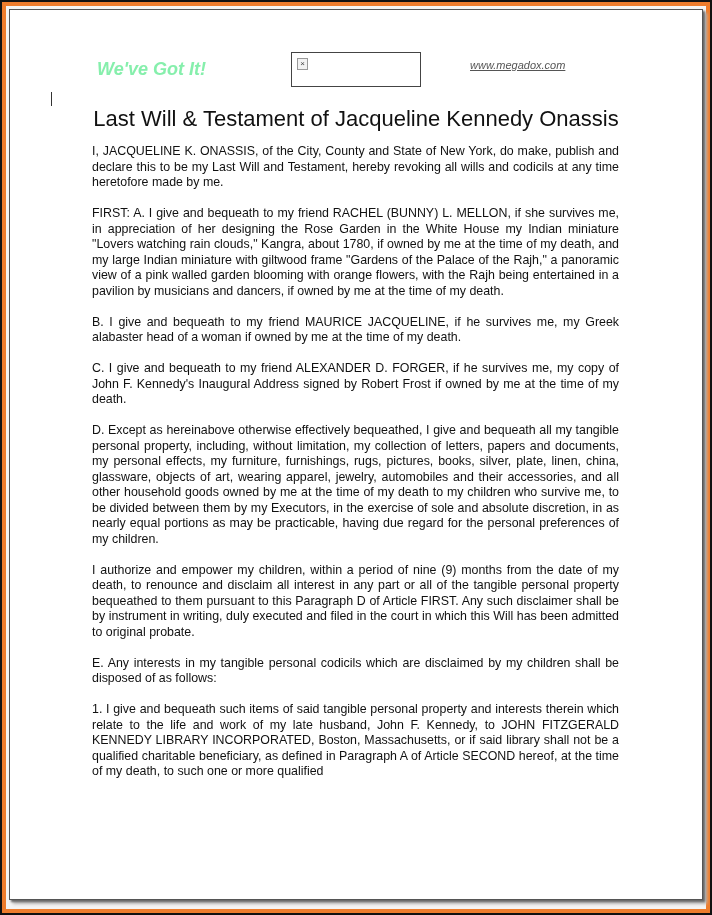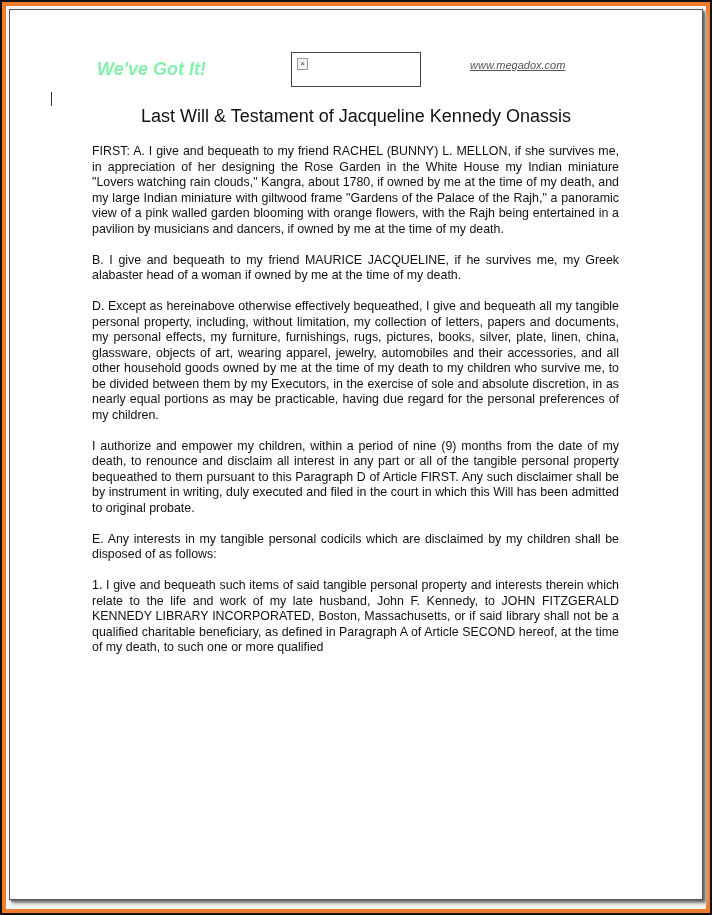--- a/index.html
+++ b/index.html
@@ -5,40 +5,42 @@
   html, body { margin:0; padding:0; }
   body { width:712px; height:915px; background:#111; position:relative; overflow:hidden; font-family:"Liberation Sans", sans-serif; }
   .orange { position:absolute; left:2px; top:2px; right:2px; bottom:2px; background:#ee7c2c; }
   .inner-gap { position:absolute; left:6px; top:6px; right:6px; bottom:6px; background:#f4f4f4; }
   .page { position:absolute; left:9px; top:9px; width:692px; height:889px; background:#fff; border:1px solid #555; box-shadow:2px 2px 2px #666, 4px 4px 3px #bbb; }
   .hdr-left { position:absolute; left:97px; top:59px; font-size:18px; font-weight:bold; font-style:italic; color:#86efac; }
   .img-box { position:absolute; left:291px; top:52px; width:128px; height:33px; border:1px solid #444; background:#fff; }
   .broken-icon { position:absolute; left:5px; top:5px; width:9px; height:10px; border:1px solid #999; background:#f2f2f2; font-size:8px; line-height:10px; text-align:center; color:#444; }
   .hdr-right { position:absolute; left:470px; top:59px; font-size:11px; font-style:italic; color:#555; text-decoration:underline; }
   .cursor { position:absolute; left:51px; top:92px; width:1px; height:14px; background:#333; }
-  .title { position:absolute; left:0; width:712px; top:106px; text-align:center; font-size:18px; color:#111; }
+  .title { position:absolute; left:0; width:712px; top:106px; text-align:center; font-size:22px; color:#111; }
   .body { position:absolute; left:92px; top:144px; width:527px; font-size:12.4px; line-height:15.5px; color:#111; }
   .body p { margin:0 0 15.5px 0; text-align:justify; }
 </style>
 </head>
 <body>
 
 <div class="orange"></div>
 <div class="inner-gap"></div>
 <div class="page"></div>
 
 <div class="hdr-left">We've Got It!</div>
 <div class="img-box">
   <div class="broken-icon">×</div>
 </div>
 <div class="hdr-right">www.megadox.com</div>
 <div class="cursor"></div>
 
 <div class="title">Last Will &amp; Testament of Jacqueline Kennedy Onassis</div>
 
 <div class="body">
+  <p>I, JACQUELINE K. ONASSIS, of the City, County and State of New York, do make, publish and declare this to be my Last Will and Testament, hereby revoking all wills and codicils at any time heretofore made by me.</p>
   <p>FIRST: A. I give and bequeath to my friend RACHEL (BUNNY) L. MELLON, if she survives me, in appreciation of her designing the Rose Garden in the White House my Indian miniature "Lovers watching rain clouds," Kangra, about 1780, if owned by me at the time of my death, and my large Indian miniature with giltwood frame "Gardens of the Palace of the Rajh," a panoramic view of a pink walled garden blooming with orange flowers, with the Rajh being entertained in a pavilion by musicians and dancers, if owned by me at the time of my death.</p>
   <p>B. I give and bequeath to my friend MAURICE JACQUELINE, if he survives me, my Greek alabaster head of a woman if owned by me at the time of my death.</p>
+  <p>C. I give and bequeath to my friend ALEXANDER D. FORGER, if he survives me, my copy of John F. Kennedy's Inaugural Address signed by Robert Frost if owned by me at the time of my death.</p>
   <p>D. Except as hereinabove otherwise effectively bequeathed, I give and bequeath all my tangible personal property, including, without limitation, my collection of letters, papers and documents, my personal effects, my furniture, furnishings, rugs, pictures, books, silver, plate, linen, china, glassware, objects of art, wearing apparel, jewelry, automobiles and their accessories, and all other household goods owned by me at the time of my death to my children who survive me, to be divided between them by my Executors, in the exercise of sole and absolute discretion, in as nearly equal portions as may be practicable, having due regard for the personal preferences of my children.</p>
   <p>I authorize and empower my children, within a period of nine (9) months from the date of my death, to renounce and disclaim all interest in any part or all of the tangible personal property bequeathed to them pursuant to this Paragraph D of Article FIRST. Any such disclaimer shall be by instrument in writing, duly executed and filed in the court in which this Will has been admitted to original probate.</p>
   <p>E. Any interests in my tangible personal codicils which are disclaimed by my children shall be disposed of as follows:</p>
   <p>1. I give and bequeath such items of said tangible personal property and interests therein which relate to the life and work of my late husband, John F. Kennedy, to JOHN FITZGERALD KENNEDY LIBRARY INCORPORATED, Boston, Massachusetts, or if said library shall not be a qualified charitable beneficiary, as defined in Paragraph A of Article SECOND hereof, at the time of my death, to such one or more qualified</p>
 </div>
 
 </body></html>

